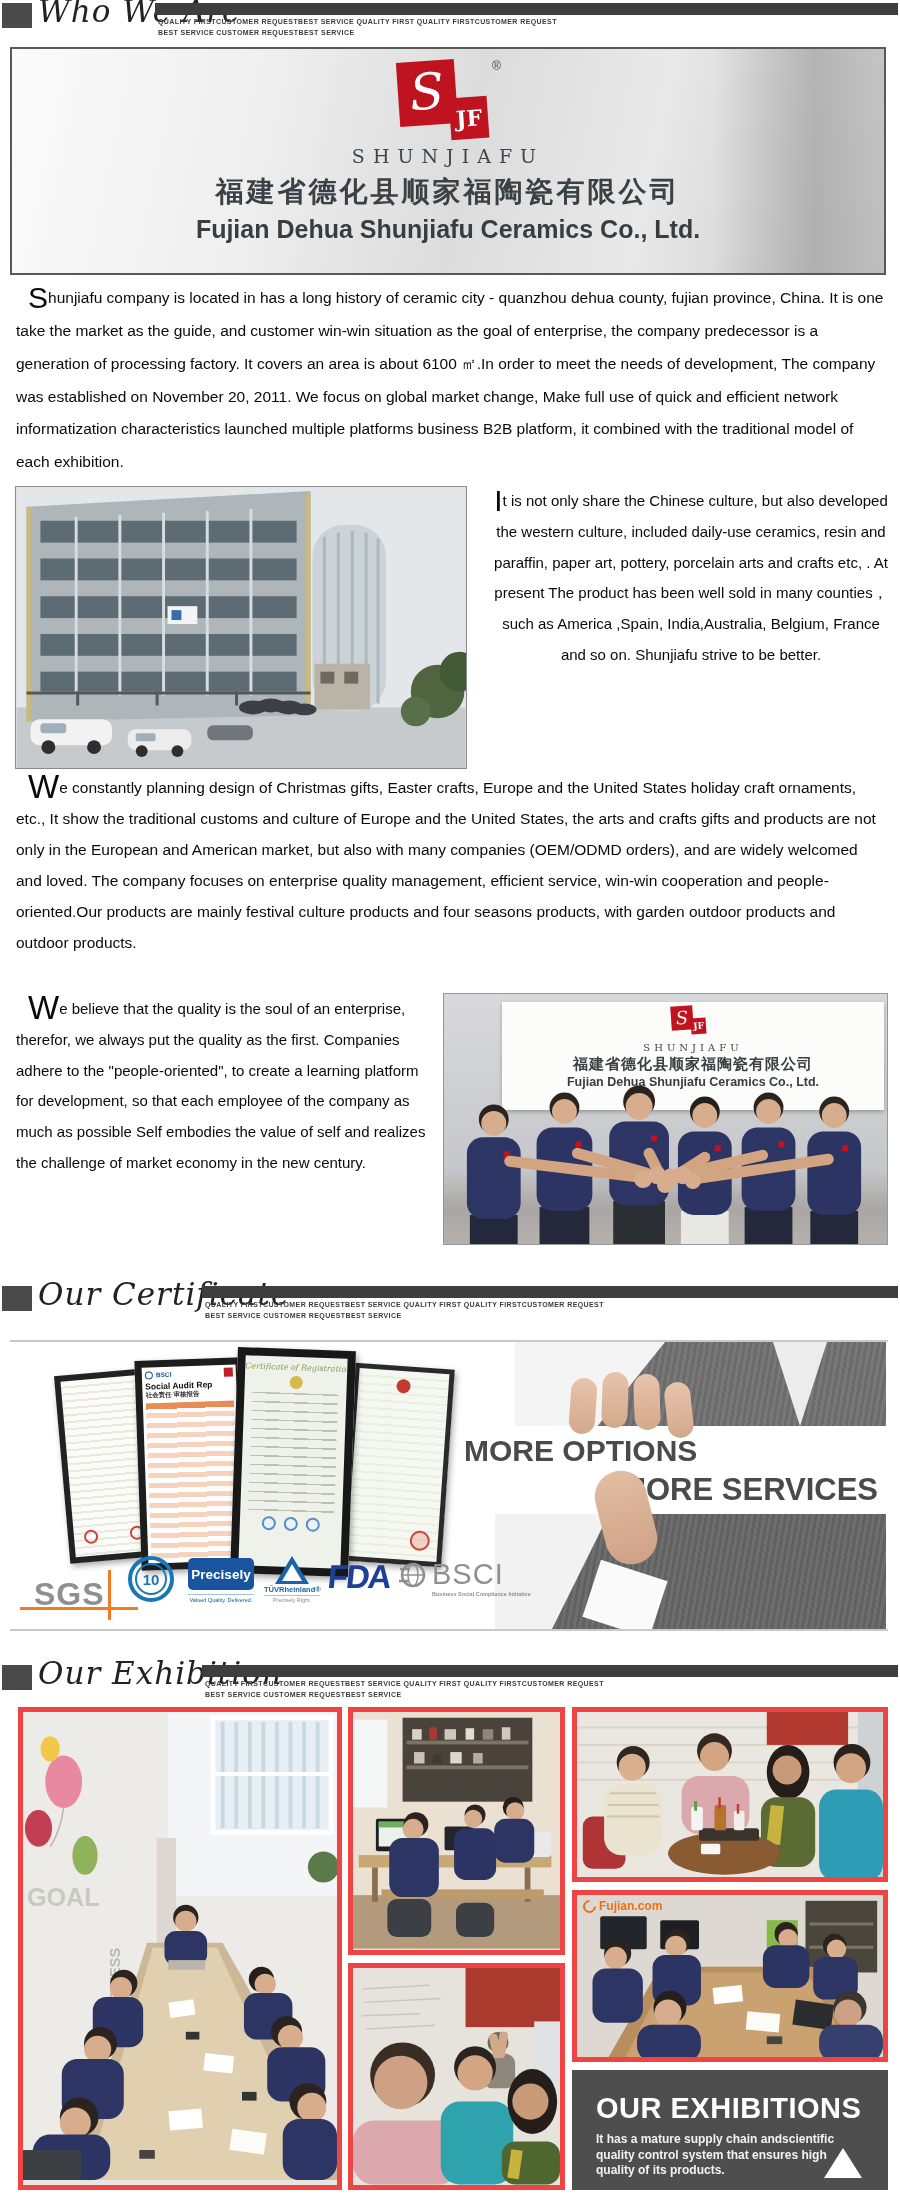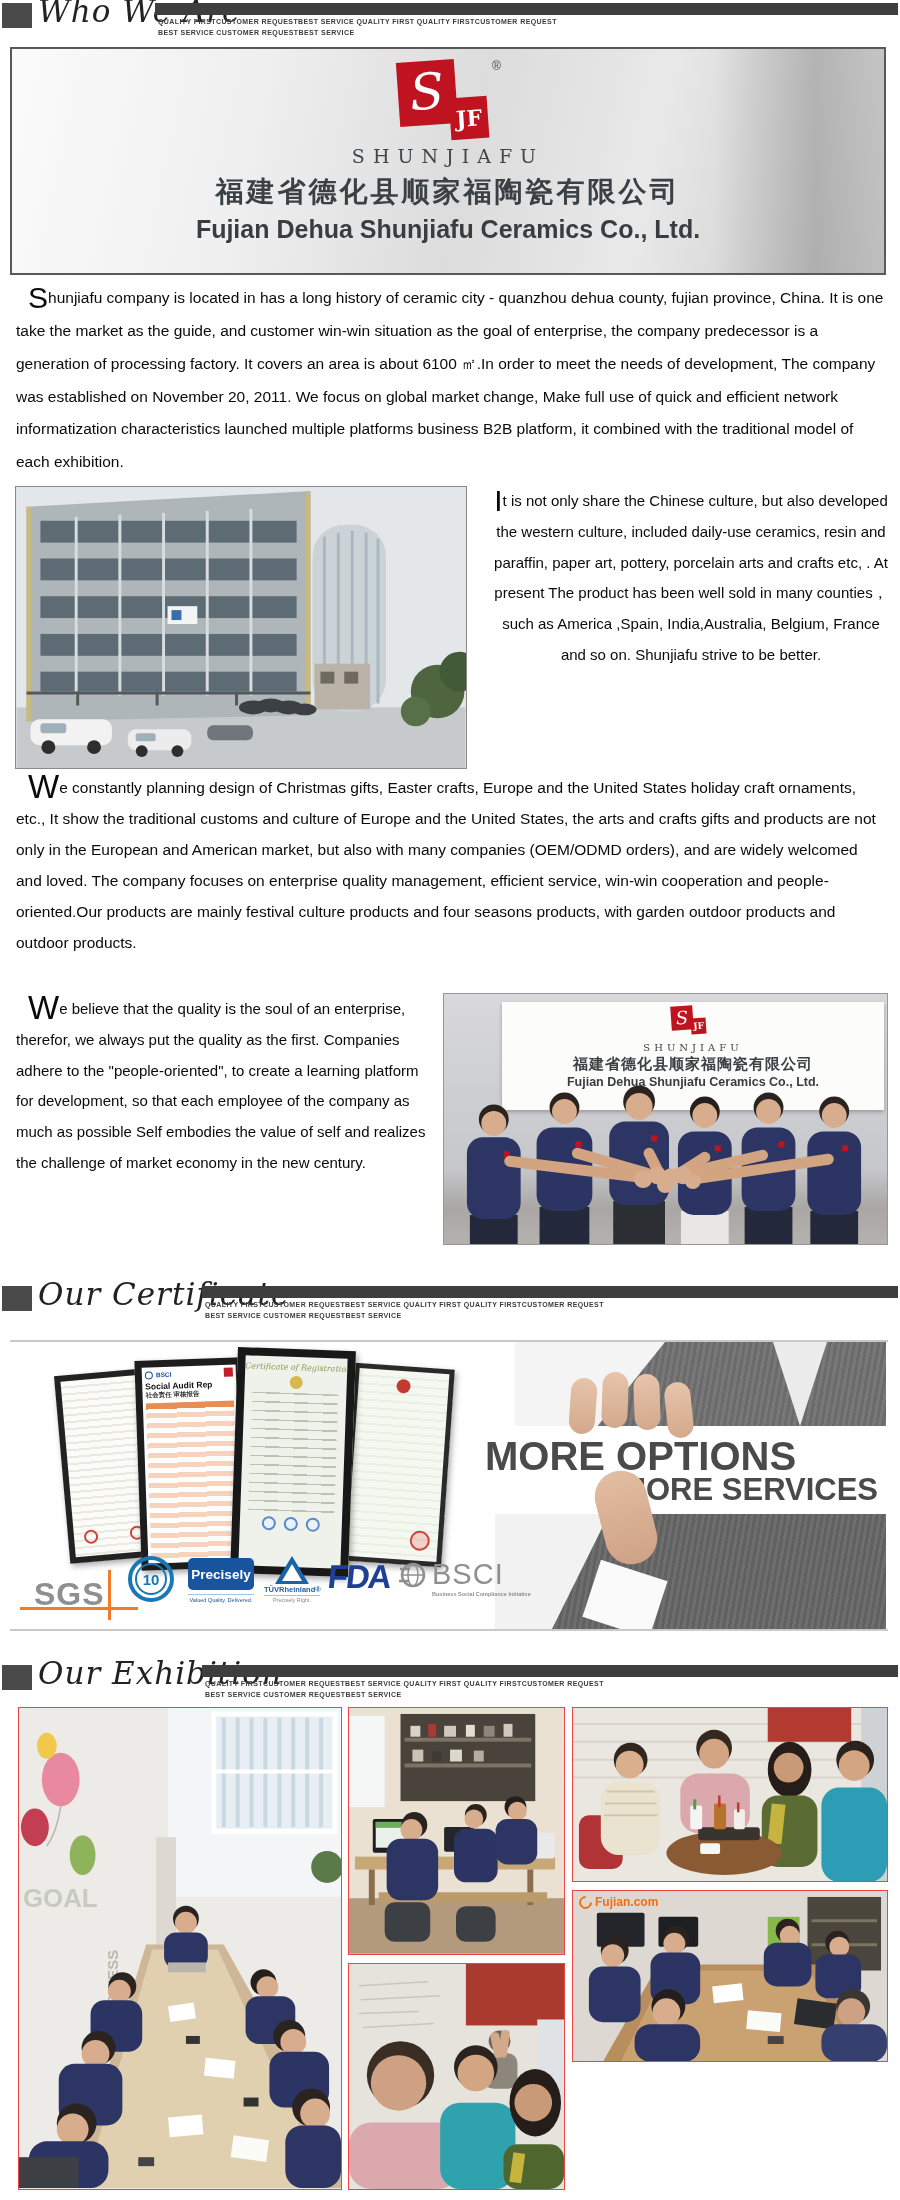--- a/index.html
+++ b/index.html
@@ -118,21 +118,21 @@
 
   .cert-right { position:absolute; left:450px; top:0; width:426px; height:287px; }
   .cr-strip-top { position:absolute; left:55px; top:0; right:0; height:84px; overflow:hidden;
     background:repeating-linear-gradient(100deg,#787878 0 3px,#6b6b6b 3px 6px); }
   .cr-shirt-top { position:absolute; left:0; top:0; width:150px; height:84px; background:#f4f4f4;
     clip-path:polygon(0 0, 100% 0, 55% 100%, 0 100%); }
   .cr-collar { position:absolute; left:240px; top:0; width:90px; height:84px; background:#ececec;
     clip-path:polygon(20% 0, 80% 0, 50% 100%); }
   .finger { position:absolute; width:26px; height:56px; border-radius:13px; background:linear-gradient(180deg,#e7c4ab,#d3a98c); z-index:5; }
   .cr-band { position:absolute; left:0; top:84px; right:0; height:88px; background:#ffffff; z-index:3; }
-  .more-options  { position:absolute; left:25px; top:8px;  font-size:40px; font-weight:700; color:#4a4a4a; letter-spacing:0; }
+  .more-options  { position:absolute; left:4px; top:8px;  font-size:30px; font-weight:700; color:#4a4a4a; letter-spacing:0; }
   .more-services { position:absolute; right:8px; top:46px; font-size:31px; font-weight:700; color:#4a4a4a; }
   .cr-strip-bot { position:absolute; left:35px; top:172px; right:0; height:115px; overflow:hidden;
     background:repeating-linear-gradient(100deg,#6e6e6e 0 3px,#616161 3px 6px); }
   .cr-shirt-bot { position:absolute; left:0; top:0; width:190px; height:115px; background:#f2f2f2;
     clip-path:polygon(0 0, 60% 0, 30% 100%, 0 100%); }
   .cr-cuff { position:absolute; left:95px; top:55px; width:70px; height:60px; background:#fafafa; transform:rotate(18deg); }
   .thumb { position:absolute; left:140px; top:128px; width:52px; height:95px; border-radius:26px;
     background:linear-gradient(180deg,#e2bda2,#cfa286); transform:rotate(-14deg); z-index:4; }
 
   
@@ -156,21 +156,21 @@
     border-left:10px solid transparent; border-right:10px solid transparent; border-bottom:17px solid #fff; }
   .lg-tuv .nm { font-size:7.5px; font-weight:700; color:#1a63ab; margin-top:1px; white-space:nowrap; }
   .lg-tuv .tag { font-size:5.5px; color:#8a8a8a; border-top:1px solid #9cc6e8; margin-top:1px; padding-top:1px; }
   .lg-fda span { font-size:33px; font-weight:700; color:#1d3f94; letter-spacing:-2px; transform:skewX(-6deg); display:inline-block; }
   .lg-bsci { display:flex; align-items:flex-start; gap:4px; }
   .lg-bsci .txtcol { text-align:left; }
   .lg-bsci .nm { font-size:29px; font-weight:400; color:#8f8f8f; letter-spacing:1px; line-height:1; }
   .lg-bsci .tag { font-size:5.5px; font-weight:700; color:#8f8f8f; margin-top:2px; white-space:nowrap; }
 
   
-  .exh { position:absolute; border:1px solid #ef4444; overflow:hidden; background:#e8e6e2; }
+  .exh { position:absolute; border:5px solid #ef4444; overflow:hidden; background:#e8e6e2; }
   .ali-logo { position:absolute; left:6px; top:4px; z-index:2; display:flex; align-items:center; gap:3px;
     font-size:12px; font-weight:700; color:#f26f10; }
   .ali-icon { width:13px; height:13px; border:2.5px solid #f26f10; border-radius:50%; border-top-color:transparent;
     transform:rotate(45deg); }
   .exh-caption { position:absolute; left:572px; top:2070px; width:316px; height:120px; background:#4e4e4e; }
   .exh-cap-title { position:absolute; left:24px; top:22px; font-size:29px; font-weight:600; color:#fff; letter-spacing:0.5px; }
   .exh-cap-body { position:absolute; left:24px; top:62px; width:250px; font-size:12px; font-weight:700;
     line-height:1.3; color:#f2f2f2; }
   .exh-cap-tri { position:absolute; right:26px; bottom:12px; width:0; height:0;
     border-left:19px solid transparent; border-right:19px solid transparent; border-bottom:30px solid #fff; }
@@ -718,14 +718,19 @@
         <circle cx="266" cy="52" r="12" fill="#2a2320"></circle>
           <circle cx="268" cy="56" r="10" fill="#d8ad8d"></circle>
         <rect x="244" y="64" width="46" height="44" rx="12" fill="#2c3563"></rect>
         <circle cx="282" cy="116" r="17" fill="#3c3632"></circle>
           <circle cx="280" cy="122" r="14" fill="#cfa184"></circle>
         <rect x="250" y="134" width="66" height="38" rx="16" fill="#35406e"></rect>
       </g>
     </svg>
   </div>
 
+  <div class="exh-caption">
+    <div class="exh-cap-title">OUR EXHIBITIONS</div>
+    <div class="exh-cap-body">It has a mature supply chain andscientific quality control system that ensures high quality of its products.</div>
+    <div class="exh-cap-tri"></div>
+  </div>
 
 </div>
 
 </body></html>

